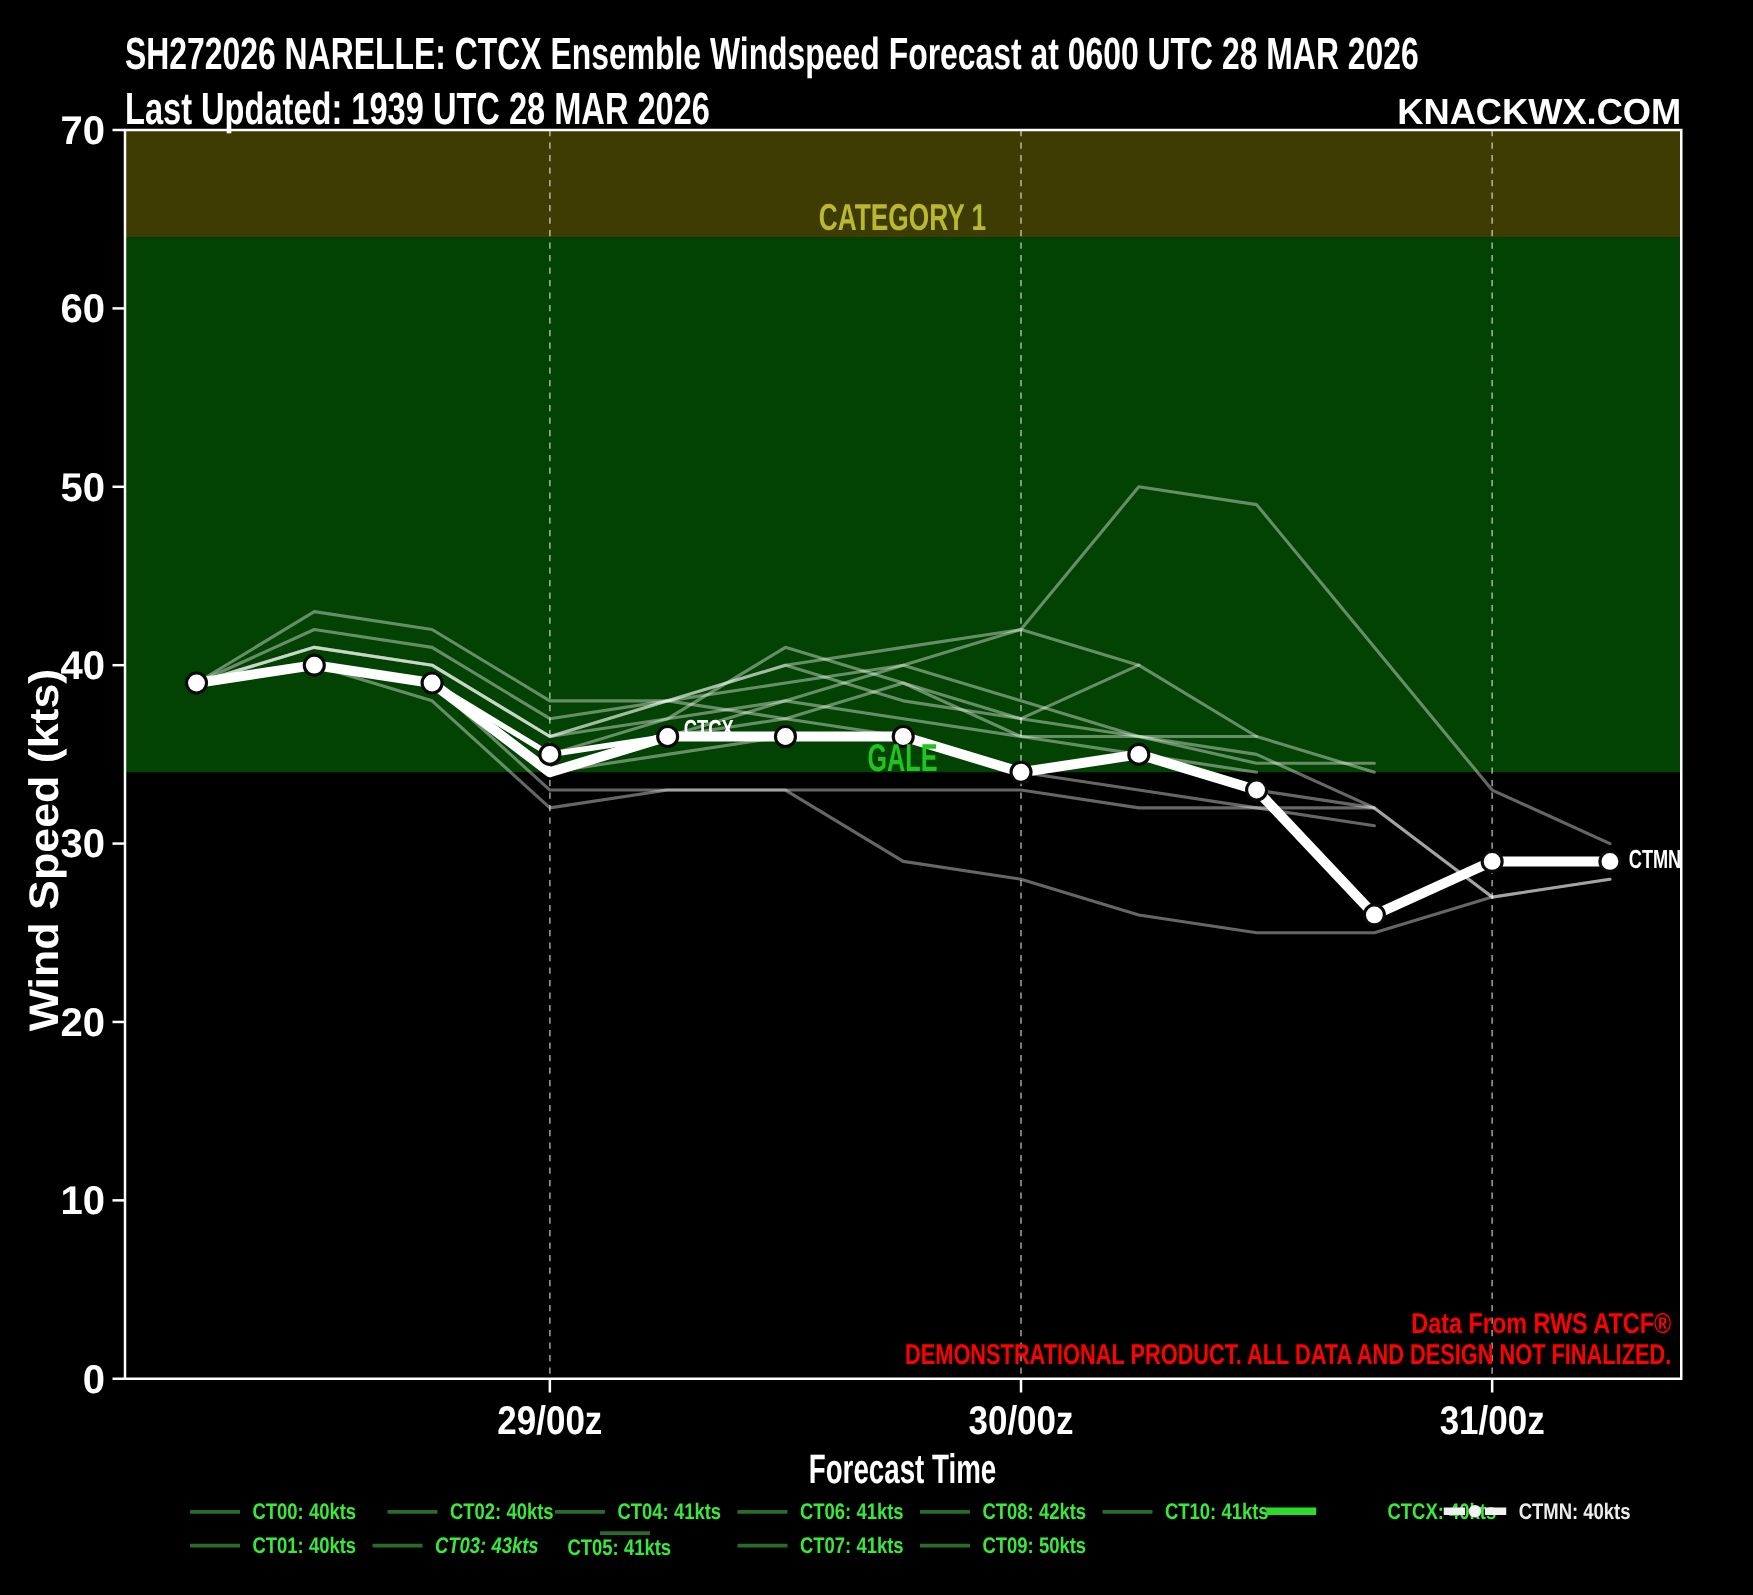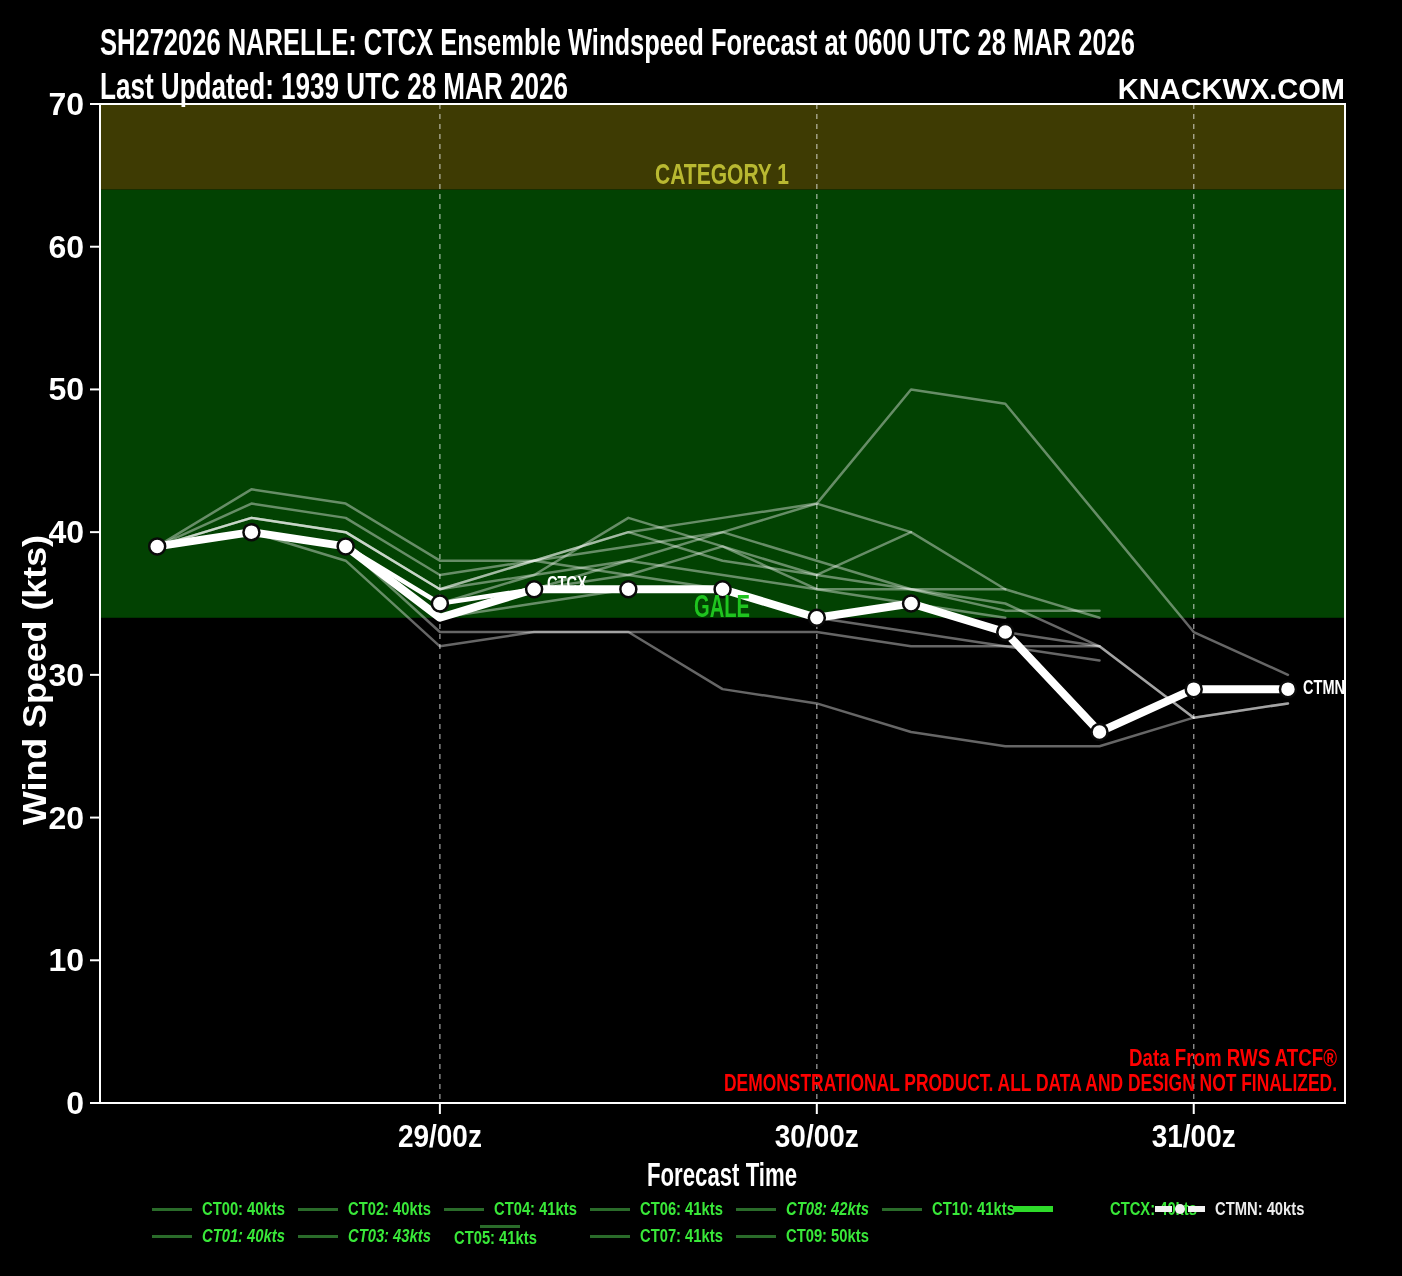--- a/index.html
+++ b/index.html
@@ -110,53 +110,53 @@
 
   <text class="t-axis" x="722" y="1186" text-anchor="middle" textLength="150" lengthAdjust="spacingAndGlyphs">Forecast Time</text>
   <text class="t-axis" x="46" y="680" text-anchor="middle" textLength="290" lengthAdjust="spacingAndGlyphs" transform="rotate(-90 46 680)">Wind Speed (kts)</text>
 </svg>
 
 <div id="legend">
     <div class="lg-item" style="left: 152px; top: 1198px;">
       <span class="sw sw-member"></span>
       <span class="lg-label">CT00: 40kts</span>
     </div>
-    <div class="lg-item" style="left: 298px; top: 1198px;">
+    <div class="lg-item" style="left: 310px; top: 1198px;">
       <span class="sw sw-member"></span>
       <span class="lg-label">CT02: 40kts</span>
     </div>
     <div class="lg-item" style="left: 444px; top: 1198px;">
       <span class="sw sw-member"></span>
       <span class="lg-label">CT04: 41kts</span>
     </div>
     <div class="lg-item" style="left: 590px; top: 1198px; justify-content: flex-end;">
       <span class="sw sw-member"></span>
       <span class="lg-label">CT06: 41kts</span>
     </div>
-    <div class="lg-item" style="left: 736px; top: 1198px; font-style: italic;">
+    <div class="lg-item" style="left: 736px; top: 1198px;">
       <span class="sw sw-member"></span>
       <span class="lg-label">CT08: 42kts</span>
     </div>
     <div class="lg-item" style="left: 882px; top: 1198px;">
       <span class="sw sw-member"></span>
       <span class="lg-label">CT10: 41kts</span>
     </div>
     <div class="lg-item" style="left: 1013px; top: 1198px; gap: 47px;">
       <span class="sw sw-ctcx"></span>
       <span class="lg-label">CTCX: 40kts</span>
     </div>
     <div class="lg-item" style="left: 1155px; top: 1198px;">
       <span class="sw sw-ctmn">
         <span class="bar"></span>
         <span class="dot"></span>
         <span class="bar"></span>
       </span>
       <span class="lg-label white">CTMN: 40kts</span>
     </div>
-    <div class="lg-item" style="left: 152px; top: 1225px; font-style: italic;">
+    <div class="lg-item" style="left: 152px; top: 1225px;">
       <span class="sw sw-member"></span>
       <span class="lg-label">CT01: 40kts</span>
     </div>
     <div class="lg-item" style="left: 298px; top: 1225px; font-style: italic;">
       <span class="sw sw-member"></span>
       <span class="lg-label">CT03: 43kts</span>
     </div>
     <div class="lg-item" style="left: 444px; top: 1225px; flex-direction: column;">
       <span class="sw sw-member"></span>
       <span class="lg-label">CT05: 41kts</span>

